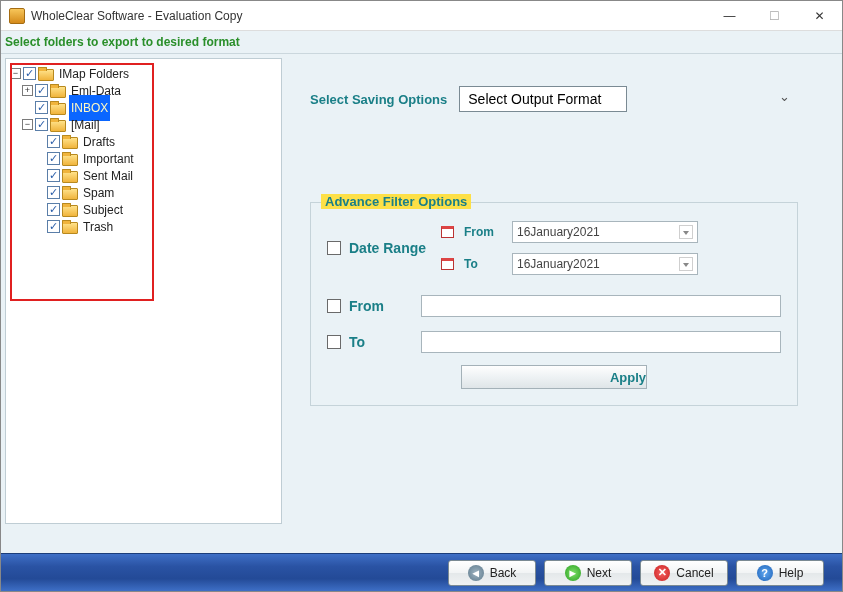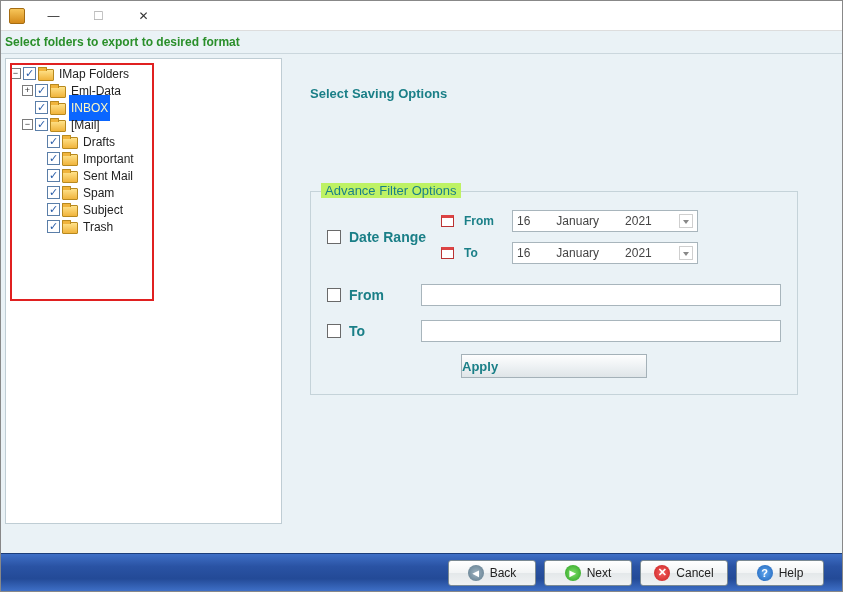--- a/index.html
+++ b/index.html
@@ -197,24 +197,24 @@
     .fs {
       border: 1px solid #c5d3d9;
       margin-top: 90px;
       padding: 18px 16px 16px 16px;
       position: relative;
     }
     .fs-legend {
       position: absolute;
       top: -9px;
       left: 10px;
-      background: #bef264;
+      background: #fde047;
       padding: 0 4px;
       color: #1a7f87;
-      font-weight: normal;
+      font-weight: bold;
       font-size: 13px;
     }
     .fs-row {
       display: flex;
       align-items: center;
       margin-bottom: 10px;
       min-height: 26px;
     }
     .fs-chk {
       width: 14px;
@@ -254,21 +254,21 @@
       height: 22px;
       border: 1px solid #a8b5bc;
       background: #fff;
       display: flex;
       align-items: center;
       padding: 0 4px;
       font-size: 12px;
       color: #444;
       gap: 8px;
     }
-    .date-picker .dpd { flex: 1; display:flex; gap:26px; }
+    .date-picker .dpd { flex: 1; display:flex; gap:0; }
     .dp-drop {
       width: 14px; height: 14px;
       border: 1px solid #cfcfcf;
       position: relative;
     }
     .dp-drop::after {
       content: "";
       position: absolute;
       left: 3px; top: 5px;
       border-left: 3px solid transparent;
@@ -285,21 +285,21 @@
     .apply-btn {
       width: 186px;
       height: 24px;
       border: 1px solid #a4b1b8;
       background: linear-gradient(#fefefe, #eef2f4, #dfe5e8);
       color: #1a7f87;
       font-weight: bold;
       font-size: 13px;
       display: flex;
       align-items: center;
-      justify-content: flex-start;
+      justify-content: flex-end;
       margin: 4px auto 0 auto;
     }
 
     
     .bottombar {
       height: 38px;
       background: linear-gradient(#3e6fc6, #2a53a4, #234a97, #3e6fc6);
       display: flex;
       align-items: center;
       justify-content: flex-end;
@@ -335,20 +335,21 @@
     .ic-cancel { background: radial-gradient(#f56060, #c92020); }
     .ic-help { background: radial-gradient(#5fa7f0, #1e62b8); }
   </style>
 </head>
 <body>
 
 <div class="window">
 
   <div class="titlebar">
     <span class="titlebar-icon"></span>
+    <span class="titlebar-title">WholeClear Software - Evaluation Copy</span>
     <div class="win-btns">
       <div class="win-btn">—</div>
       <div class="win-btn max">☐</div>
       <div class="win-btn">✕</div>
     </div>
   </div>
 
   <div class="subheader">Select folders to export to desired format</div>
 
   <div class="body">
@@ -422,20 +423,25 @@
           <span class="node-label">Trash</span>
         </div>
 
       </div>
     </div>
 
     <div class="rightpanel">
 
       <div class="row-saving">
         <span class="teal-label">Select Saving Options</span>
+        <div class="select-wrap">
+          <select class="select-output">
+            <option>Select Output Format</option>
+          </select>
+        </div>
       </div>
 
       <div class="fs">
         <div class="fs-legend">Advance Filter Options</div>
 
         <div class="fs-row" style="align-items:center; margin-bottom:18px;">
           <span class="fs-chk"></span>
           <span class="fs-label">Date Range</span>
           <div class="date-block">
             <div class="date-row">

